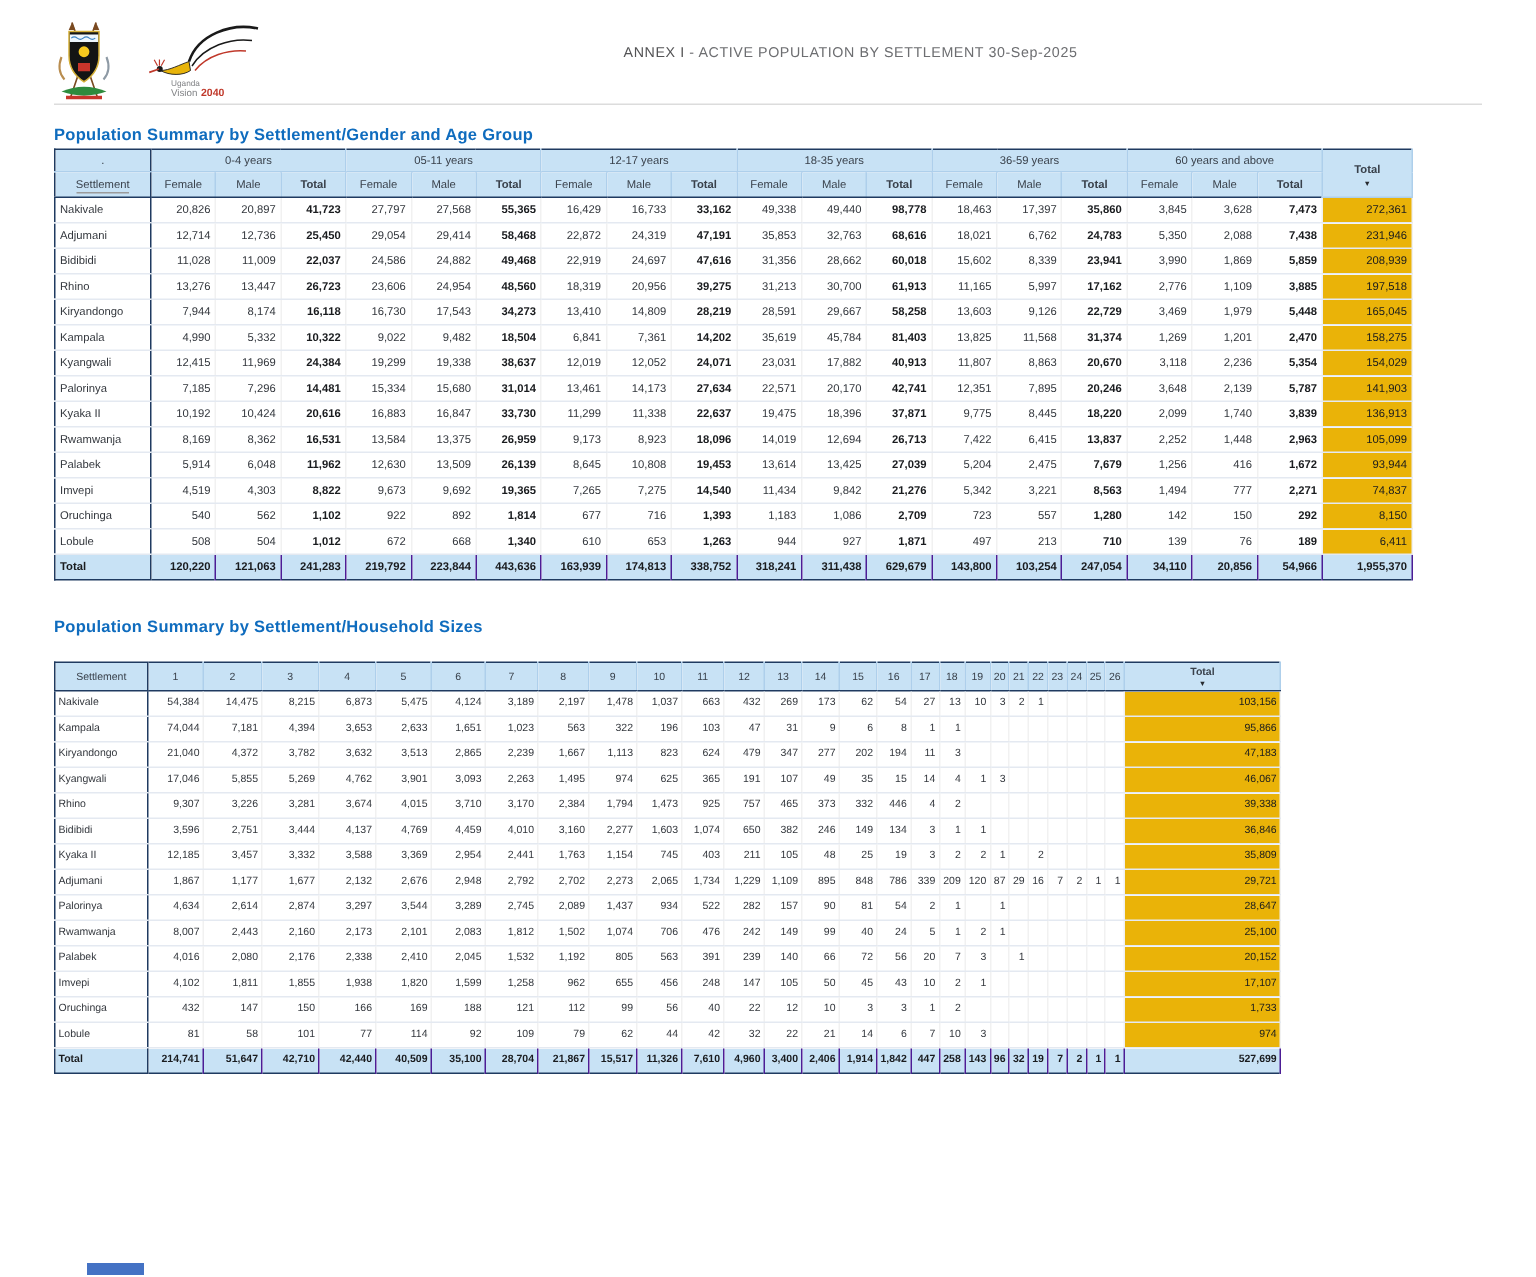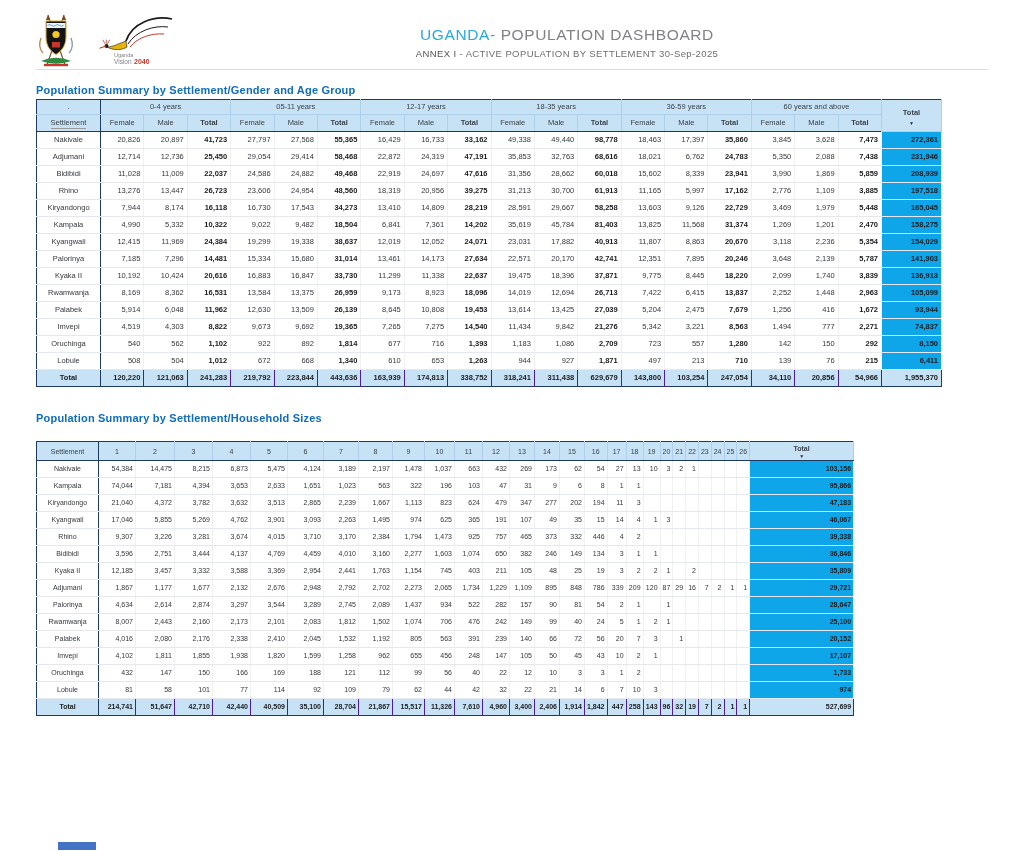--- a/index.html
+++ b/index.html
@@ -27,23 +27,23 @@
   .mtx th,.mtx td{overflow:hidden;white-space:nowrap;height:17px;line-height:16px;padding:0 3px;font-size:7.5px;font-weight:normal}
   .mtx thead th{background:#c8e2f5;text-align:center;color:#39414b;border-right:1px solid #aecfeb;border-bottom:1px solid #aecfeb}
   .mtx thead tr.last th{border-bottom:1.5px solid #1f3a60}
   .mtx tr.grp th{height:15px;line-height:14px}
   .mtx th.corner,.mtx th.sett{border-right:1.5px solid #1f3a60}
   .mtx th.sett span{border-bottom:1px solid #9a9a9a;padding-bottom:1px}
   .mtx th.b{font-weight:bold}
   .mtx th.tot{font-weight:bold;vertical-align:middle}
   .sorticon{display:block;font-size:5px;line-height:5px;color:#26292e;margin-top:1px}
   .mtx td{border-bottom:1px solid #e4e9f1;border-right:1px solid #f1f1f1;text-align:right;color:#33373d}
-  .mtx td.name{text-align:center;border-right:1.5px solid #1f3a60;color:#33373d}
+  .mtx td.name{text-align:left;border-right:1.5px solid #1f3a60;color:#33373d}
   .mtx td.b{font-weight:bold;color:#191b1e}
-  .mtx td.totcol{background:#0ea5e9;font-weight:bold;color:#191b1e}
+  .mtx td.totcol{background:#eab308;font-weight:normal;color:#191b1e}
   .mtx tr.totalrow td{background:#c8e2f5;font-weight:bold;color:#191b1e;border-bottom:none;border-right:1px solid #4c1d95}
   .mtx tr.totalrow td.name{border-right:1.5px solid #1f3a60}
   #table2-mount .mtx th,#table2-mount .mtx td{font-size:7px;padding:0 2px}
   #table2-mount .mtx thead th{height:19px;line-height:9px;vertical-align:middle}
 
   
   .page-tab{position:absolute;left:58px;top:842px;width:38px;height:8px;background:#4472c4}
 </style>
 </head>
 <body>
@@ -71,21 +71,20 @@
       <path d="M32 28 C 26 30, 19 34, 13 34 C 19 37.5, 28 37.5, 33 34 Z" fill="#e8b40a" stroke="#1a1a1a" stroke-width=".6"></path>
       <circle cx="12.5" cy="33" r="2" fill="#1a1a1a"></circle>
       <path d="M12 33 l-6.5 2.2" stroke="#c0392b" stroke-width="1.2" fill="none"></path>
       <path d="M13.5 30.8 l2.2 -4 M12.3 30.8 l0 -4.2 M11 30.8 l-2.2 -4" stroke="#c0392b" stroke-width=".8" fill="none"></path>
       <text x="20" y="44" font-size="5.5" fill="#808285">Uganda</text>
       <text x="20" y="51" font-size="6.5" fill="#808285">Vision</text>
       <text x="40" y="51" font-size="7" font-weight="bold" fill="#c0392b">2040</text>
     </svg>
   </div>
   <div class="title-block">
-    <div class="main-title"><span class="accent">UGANDA-</span><span> POPULATION DASHBOARD</span></div>
     <div class="sub-title"><span class="bold">ANNEX I</span><span> - ACTIVE POPULATION BY SETTLEMENT 30-Sep-2025</span></div>
   </div>
   <div class="header-divider"></div>
 </header>
 
 <h2 class="sec-title" id="sec1-title">Population Summary by Settlement/Gender and Age Group</h2>
 <div id="table1-mount">
     <table class="mtx">
       <colgroup>
         <col style="width: 64px;">
@@ -441,21 +440,21 @@
           <td>653</td>
           <td class="b">1,263</td>
           <td>944</td>
           <td>927</td>
           <td class="b">1,871</td>
           <td>497</td>
           <td>213</td>
           <td class="b">710</td>
           <td>139</td>
           <td>76</td>
-          <td class="b">215</td>
+          <td class="b">189</td>
           <td class="totcol">6,411</td>
         </tr>
         <tr class="totalrow">
           <td class="name">Total</td>
           <td>120,220</td>
           <td>121,063</td>
           <td class="b">241,283</td>
           <td>219,792</td>
           <td>223,844</td>
           <td class="b">443,636</td>

